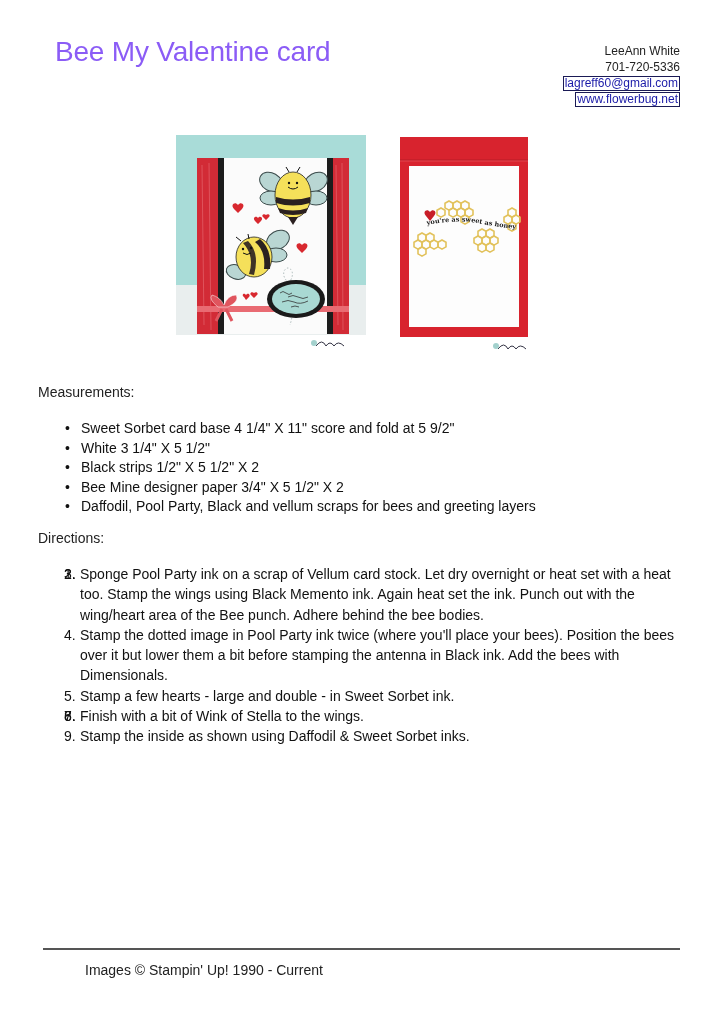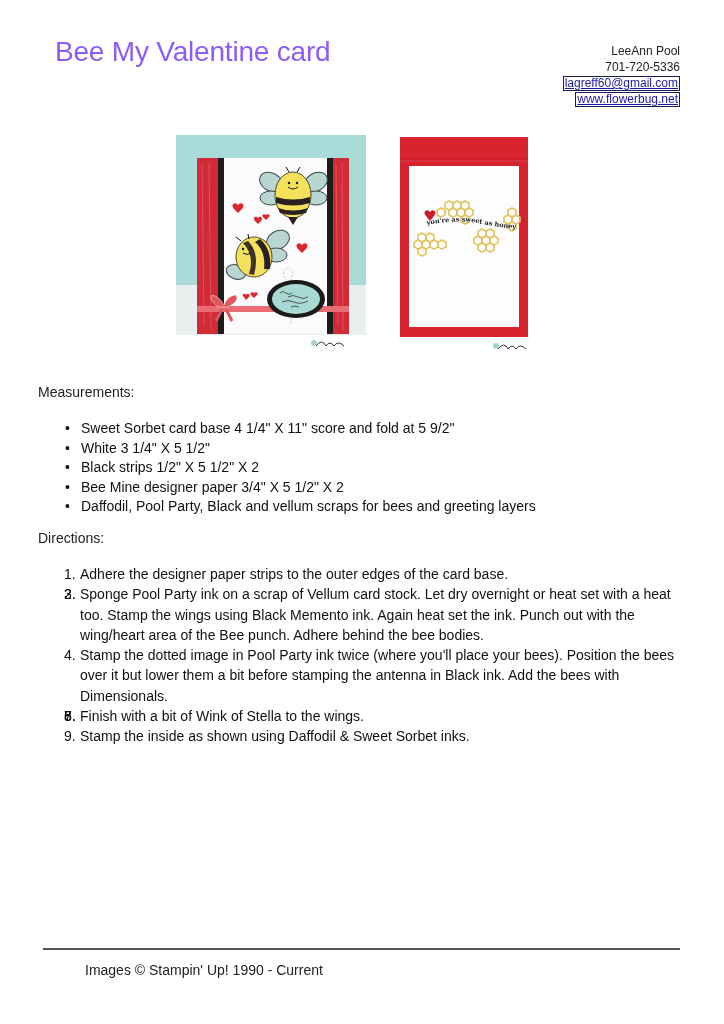--- a/index.html
+++ b/index.html
@@ -1,40 +1,40 @@
 <!DOCTYPE html>
 <html><head>
 <meta charset="utf-8">
 <style>
   html, body { margin:0; padding:0; background:#ffffff; }
   body { width:724px; height:1024px; position:relative; overflow:hidden;
          font-family:"Liberation Sans", sans-serif; color:#111; }
   .title { position:absolute; left:43px; top:24px; font-size:28px; font-weight:400; letter-spacing:-0.2px; margin:12px; color:#8b5cf6; }
   .contact { position:absolute; right:44px; top:43px; text-align:right; font-size:12px; line-height:16px; color:#222; }
   .contact .line { display:block; }
-  .contact a { color:#1a1aa8; text-decoration:underline; border:1.5px solid #1a1a55; padding:0 1px; display:inline-block; line-height:13px; margin-top:1px; }
+  .contact a { color:#1a1aa8; border:1.5px solid #1a1a55; padding:0 1px; display:inline-block; line-height:13px; margin-top:1px; }
   .photo { position:absolute; overflow:hidden; }
   .photo svg { display:block; }
   .section-label { position:absolute; left:38px; font-size:14px; color:#222; }
   ul.meas { position:absolute; left:43px; top:419px; margin:0; padding:0; list-style:none; font-size:14px; line-height:19.5px; color:#111; }
   ul.meas li { position:relative; padding-left:38px; white-space:nowrap; }
   ul.meas li .bullet { position:absolute; left:22px; top:0; }
   ol.dirs { position:absolute; left:43px; top:564px; width:645px; margin:0; padding:0; list-style:none; font-size:14px; line-height:20.3px; color:#111; }
   ol.dirs li { position:relative; padding-left:37px; }
   ol.dirs li .num { position:absolute; left:21px; top:0; }
   .rule { position:absolute; left:43px; top:948px; width:637px; height:2px; background:#555; }
   .footer { position:absolute; left:43px; top:962px; font-size:14px; color:#222;margin-left:42px; }
 </style>
 </head>
 <body>
 
 <h1 class="title">Bee My Valentine card</h1>
 
 <div class="contact">
-  <span class="line">LeeAnn  Pool</span>
+  <span class="line">LeeAnn  White</span>
   <span class="line">701-720-5336</span>
   <span class="line"><a>lagreff60@gmail.com</a></span>
   <span class="line"><a>www.flowerbug.net</a></span>
 </div>
 
 <div class="photo" style="left:176px; top:135px; width:190px; height:232px;">
   <svg width="190" height="232" viewBox="0 0 190 232" xmlns="http://www.w3.org/2000/svg">
     <rect width="190" height="232" fill="#ffffff"></rect>
     <rect x="0" y="0" width="190" height="196" fill="#a9dcd8"></rect>
     <rect x="0" y="150" width="190" height="50" fill="#e9eeee"></rect>
@@ -181,25 +181,25 @@
   <li><span class="bullet">•</span><span>Sweet Sorbet card base 4 1/4" X 11" score and fold at 5 9/2"</span></li>
   <li><span class="bullet">•</span><span>White 3 1/4" X 5 1/2"</span></li>
   <li><span class="bullet">•</span><span>Black strips 1/2" X 5 1/2" X 2</span></li>
   <li><span class="bullet">•</span><span>Bee Mine designer paper 3/4" X 5 1/2" X 2</span></li>
   <li><span class="bullet">•</span><span>Daffodil, Pool Party, Black and vellum scraps for bees and greeting layers</span></li>
 </ul>
 
 <div class="section-label" style="top:530px;">Directions:</div>
 
 <ol class="dirs">
-  <li><span class="num">1.</span><span>Adhere the designer paper strips to the outer edges of the card base.</span></li>
+  <li><span class="num">1.</span></li>
   <li><span class="num">2.</span></li>
   <li><span class="num">3.</span><span>Sponge Pool Party ink on a scrap of Vellum card stock. Let dry overnight or heat set with a heat too. Stamp the wings using Black Memento ink. Again heat set the ink.  Punch out with the wing/heart area of the Bee punch. Adhere behind the bee bodies.</span></li>
   <li><span class="num">4.</span><span>Stamp the dotted image in Pool Party ink twice (where you'll place your bees). Position the bees over it but lower them a bit before stamping the antenna in Black ink. Add the bees with Dimensionals.</span></li>
-  <li><span class="num">5.</span></li>
+  <li><span class="num">5.</span><span>Stamp a few hearts - large and double - in Sweet Sorbet ink.</span></li>
   <li><span class="num">6.</span></li>
   <li><span class="num">7.</span></li>
   <li><span class="num">8.</span><span>Finish with a bit of Wink of Stella to the wings.</span></li>
   <li><span class="num">9.</span><span>Stamp the inside as shown using Daffodil &amp; Sweet Sorbet inks.</span></li>
 </ol>
 
 <div class="rule"></div>
 <div class="footer">Images © Stampin' Up! 1990 - Current</div>
 
 </body></html>

